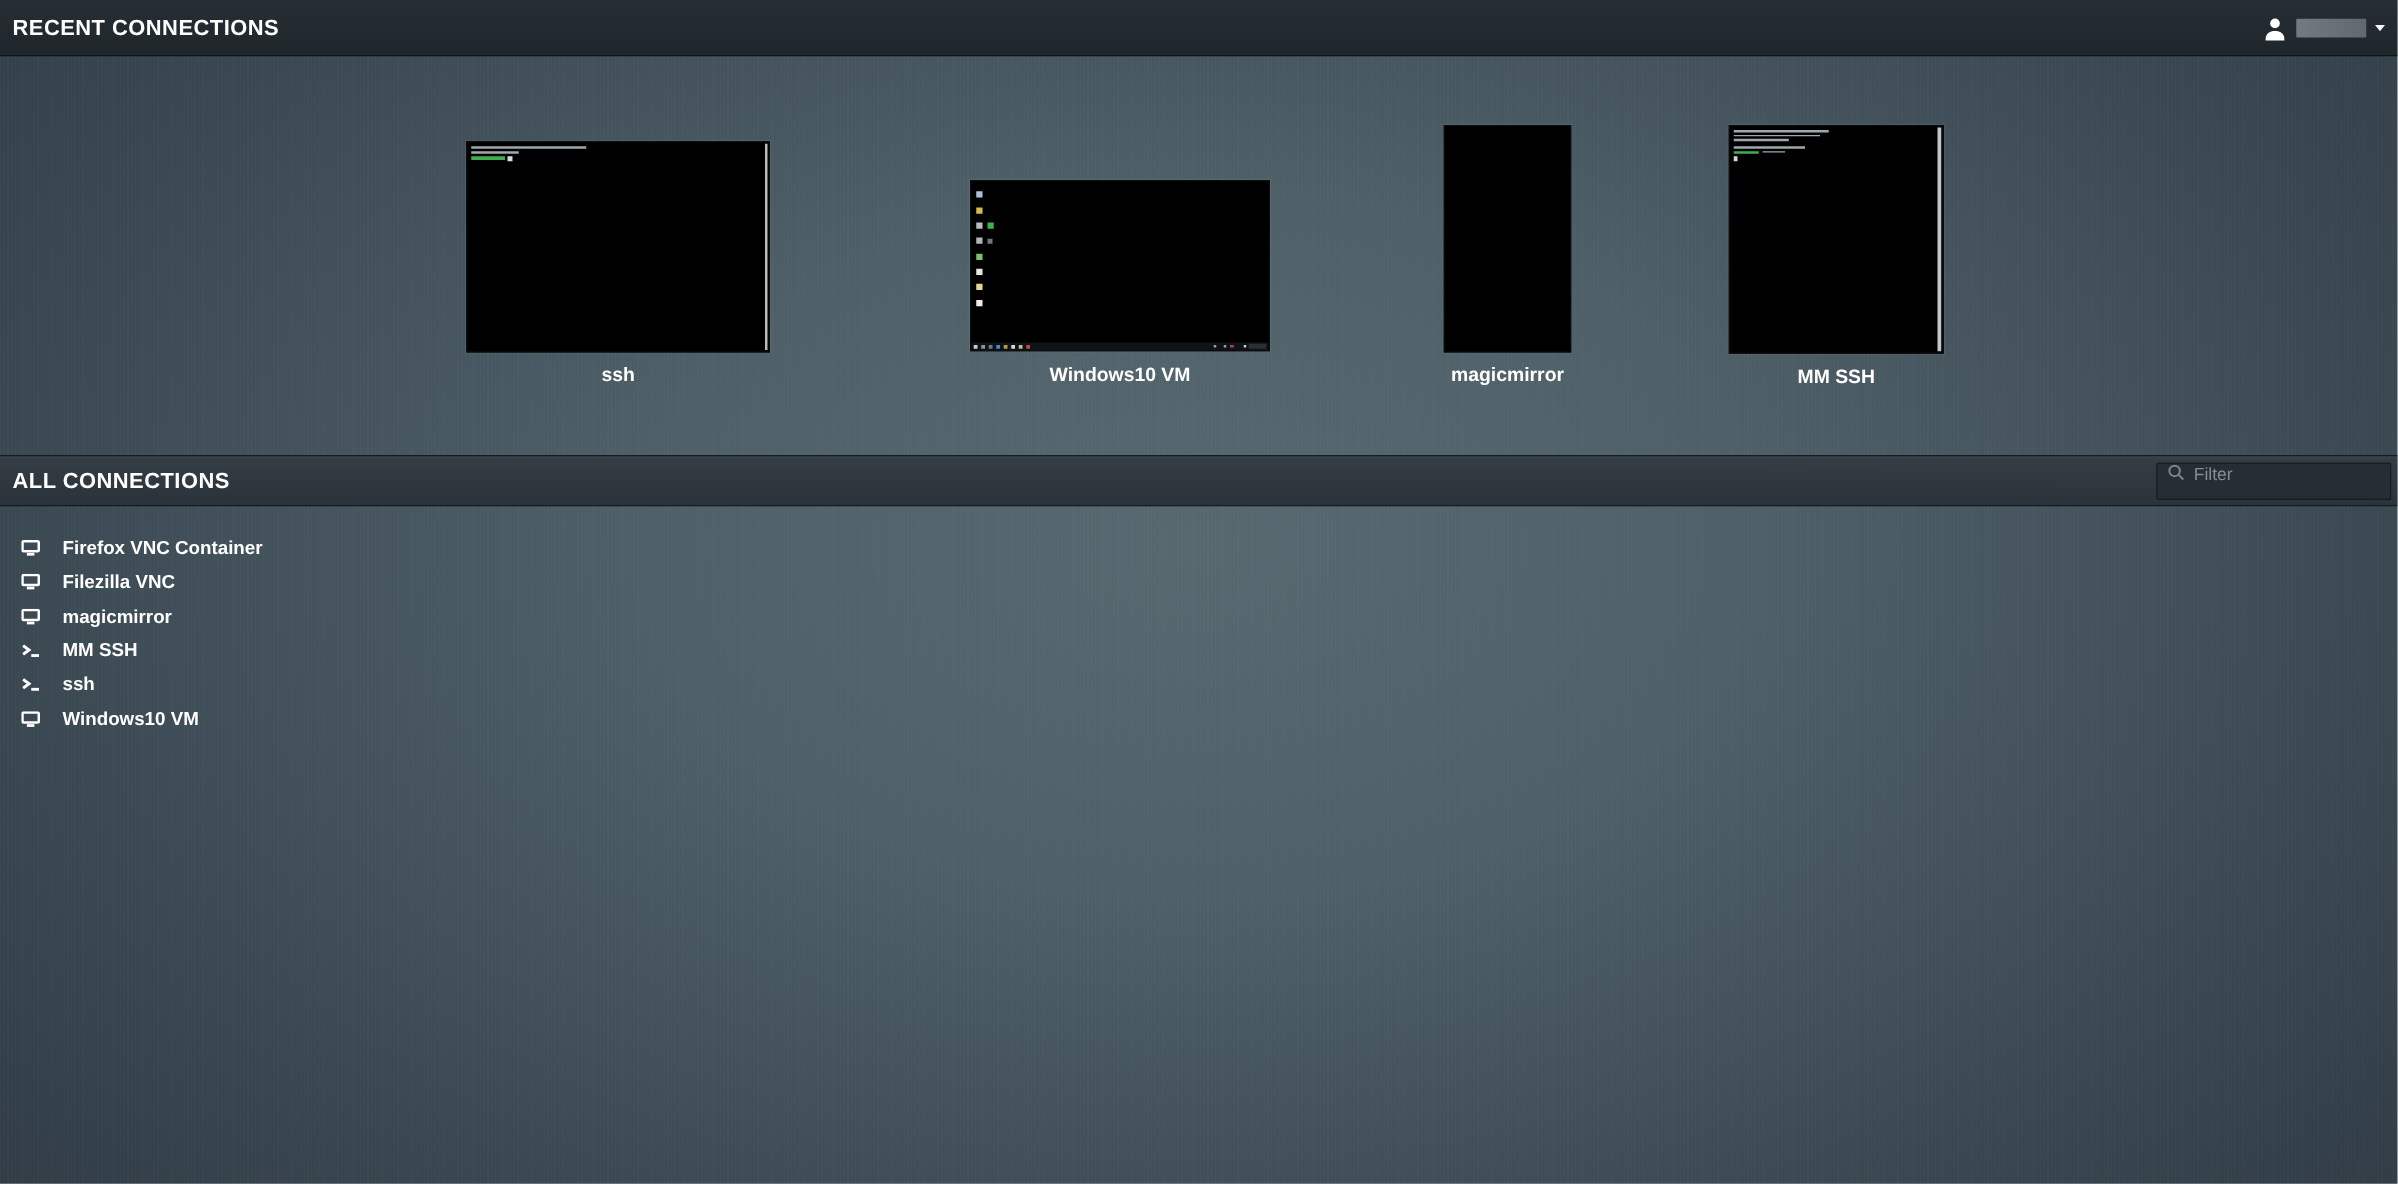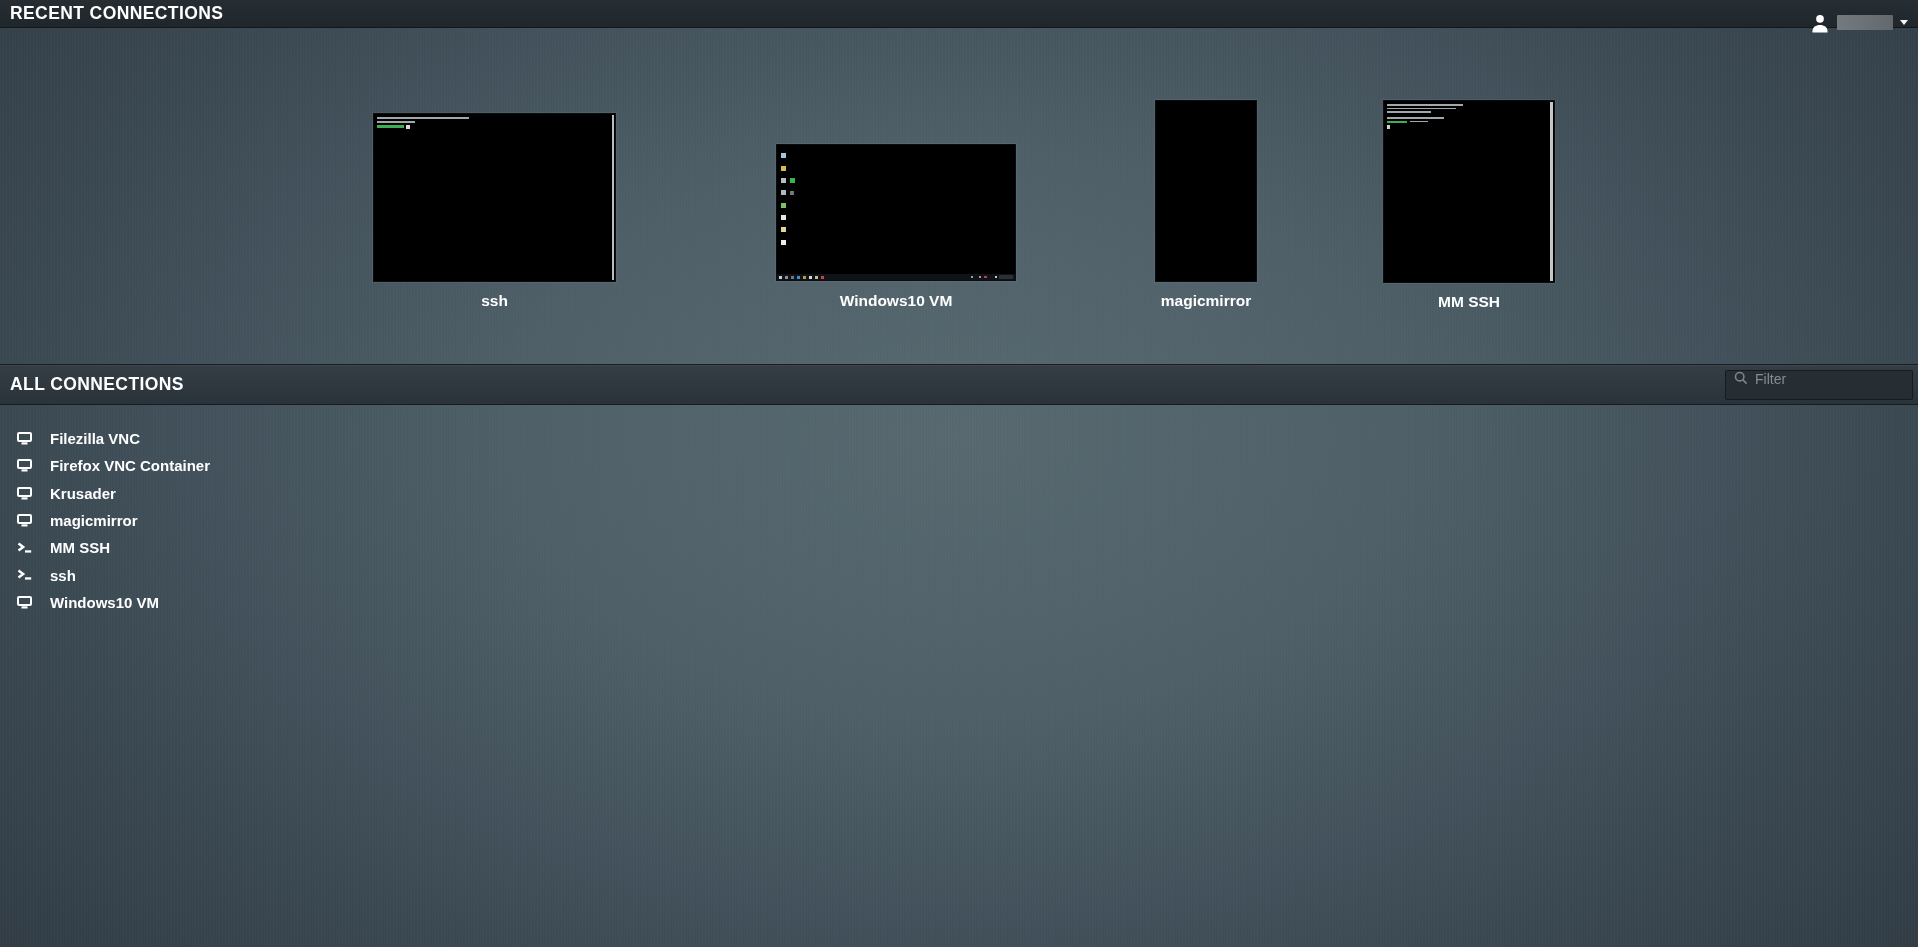--- a/index.html
+++ b/index.html
@@ -8,21 +8,21 @@
     position: relative;
     overflow: hidden;
     font-family: "Liberation Sans", sans-serif;
     background:
       repeating-linear-gradient(90deg, rgba(255,255,255,0.015) 0 1px, rgba(0,0,0,0) 1px 3px),
       radial-gradient(ellipse 1500px 950px at 50% 46%, #57696f 0%, #4e5f68 30%, #3b4953 62%, #2a333b 100%);
   }
 
   
   .top-bar {
-    position: absolute; top: 0; left: 0; width: 100%; height: 28px;
+    position: absolute; top: 0; left: 0; width: 100%; height: 45px;
     background: linear-gradient(#262e34, #1f262c);
     border-bottom: 1px solid rgba(0,0,0,0.5);
     display: flex; align-items: center;
   }
   .section-title {
     color: #ffffff; font-size: 17.5px; font-weight: 700;
     letter-spacing: 0.4px; padding-left: 10px; white-space: nowrap;
   }
   .user-menu {
     position: absolute; right: 6px; top: 0; height: 45px;
@@ -181,42 +181,33 @@
 
 <ul class="conn-list">
 
   <li class="conn-row">
     <span class="icon-slot">
         <svg width="15" height="13" viewBox="0 0 15 13">
       <rect x="1" y="1" width="13" height="8" rx="1" fill="none" stroke="#ffffff" stroke-width="2"></rect>
       <rect x="4.5" y="10.3" width="6" height="2.2" fill="#ffffff"></rect>
     </svg>
       </span>
+    <span class="conn-label">Firefox VNC Container</span>
+  </li>
+
+  <li class="conn-row">
+    <span class="icon-slot">
+        <svg width="15" height="13" viewBox="0 0 15 13">
+      <rect x="1" y="1" width="13" height="8" rx="1" fill="none" stroke="#ffffff" stroke-width="2"></rect>
+      <rect x="4.5" y="10.3" width="6" height="2.2" fill="#ffffff"></rect>
+    </svg>
+      </span>
     <span class="conn-label">Filezilla VNC</span>
   </li>
 
-  <li class="conn-row">
-    <span class="icon-slot">
-        <svg width="15" height="13" viewBox="0 0 15 13">
-      <rect x="1" y="1" width="13" height="8" rx="1" fill="none" stroke="#ffffff" stroke-width="2"></rect>
-      <rect x="4.5" y="10.3" width="6" height="2.2" fill="#ffffff"></rect>
-    </svg>
-      </span>
-    <span class="conn-label">Firefox VNC Container</span>
-  </li>
-
-  <li class="conn-row">
-    <span class="icon-slot">
-        <svg width="15" height="13" viewBox="0 0 15 13">
-      <rect x="1" y="1" width="13" height="8" rx="1" fill="none" stroke="#ffffff" stroke-width="2"></rect>
-      <rect x="4.5" y="10.3" width="6" height="2.2" fill="#ffffff"></rect>
-    </svg>
-      </span>
-    <span class="conn-label">Krusader</span>
-  </li>
 
   <li class="conn-row">
     <span class="icon-slot">
         <svg width="15" height="13" viewBox="0 0 15 13">
       <rect x="1" y="1" width="13" height="8" rx="1" fill="none" stroke="#ffffff" stroke-width="2"></rect>
       <rect x="4.5" y="10.3" width="6" height="2.2" fill="#ffffff"></rect>
     </svg>
       </span>
     <span class="conn-label">magicmirror</span>
   </li>

